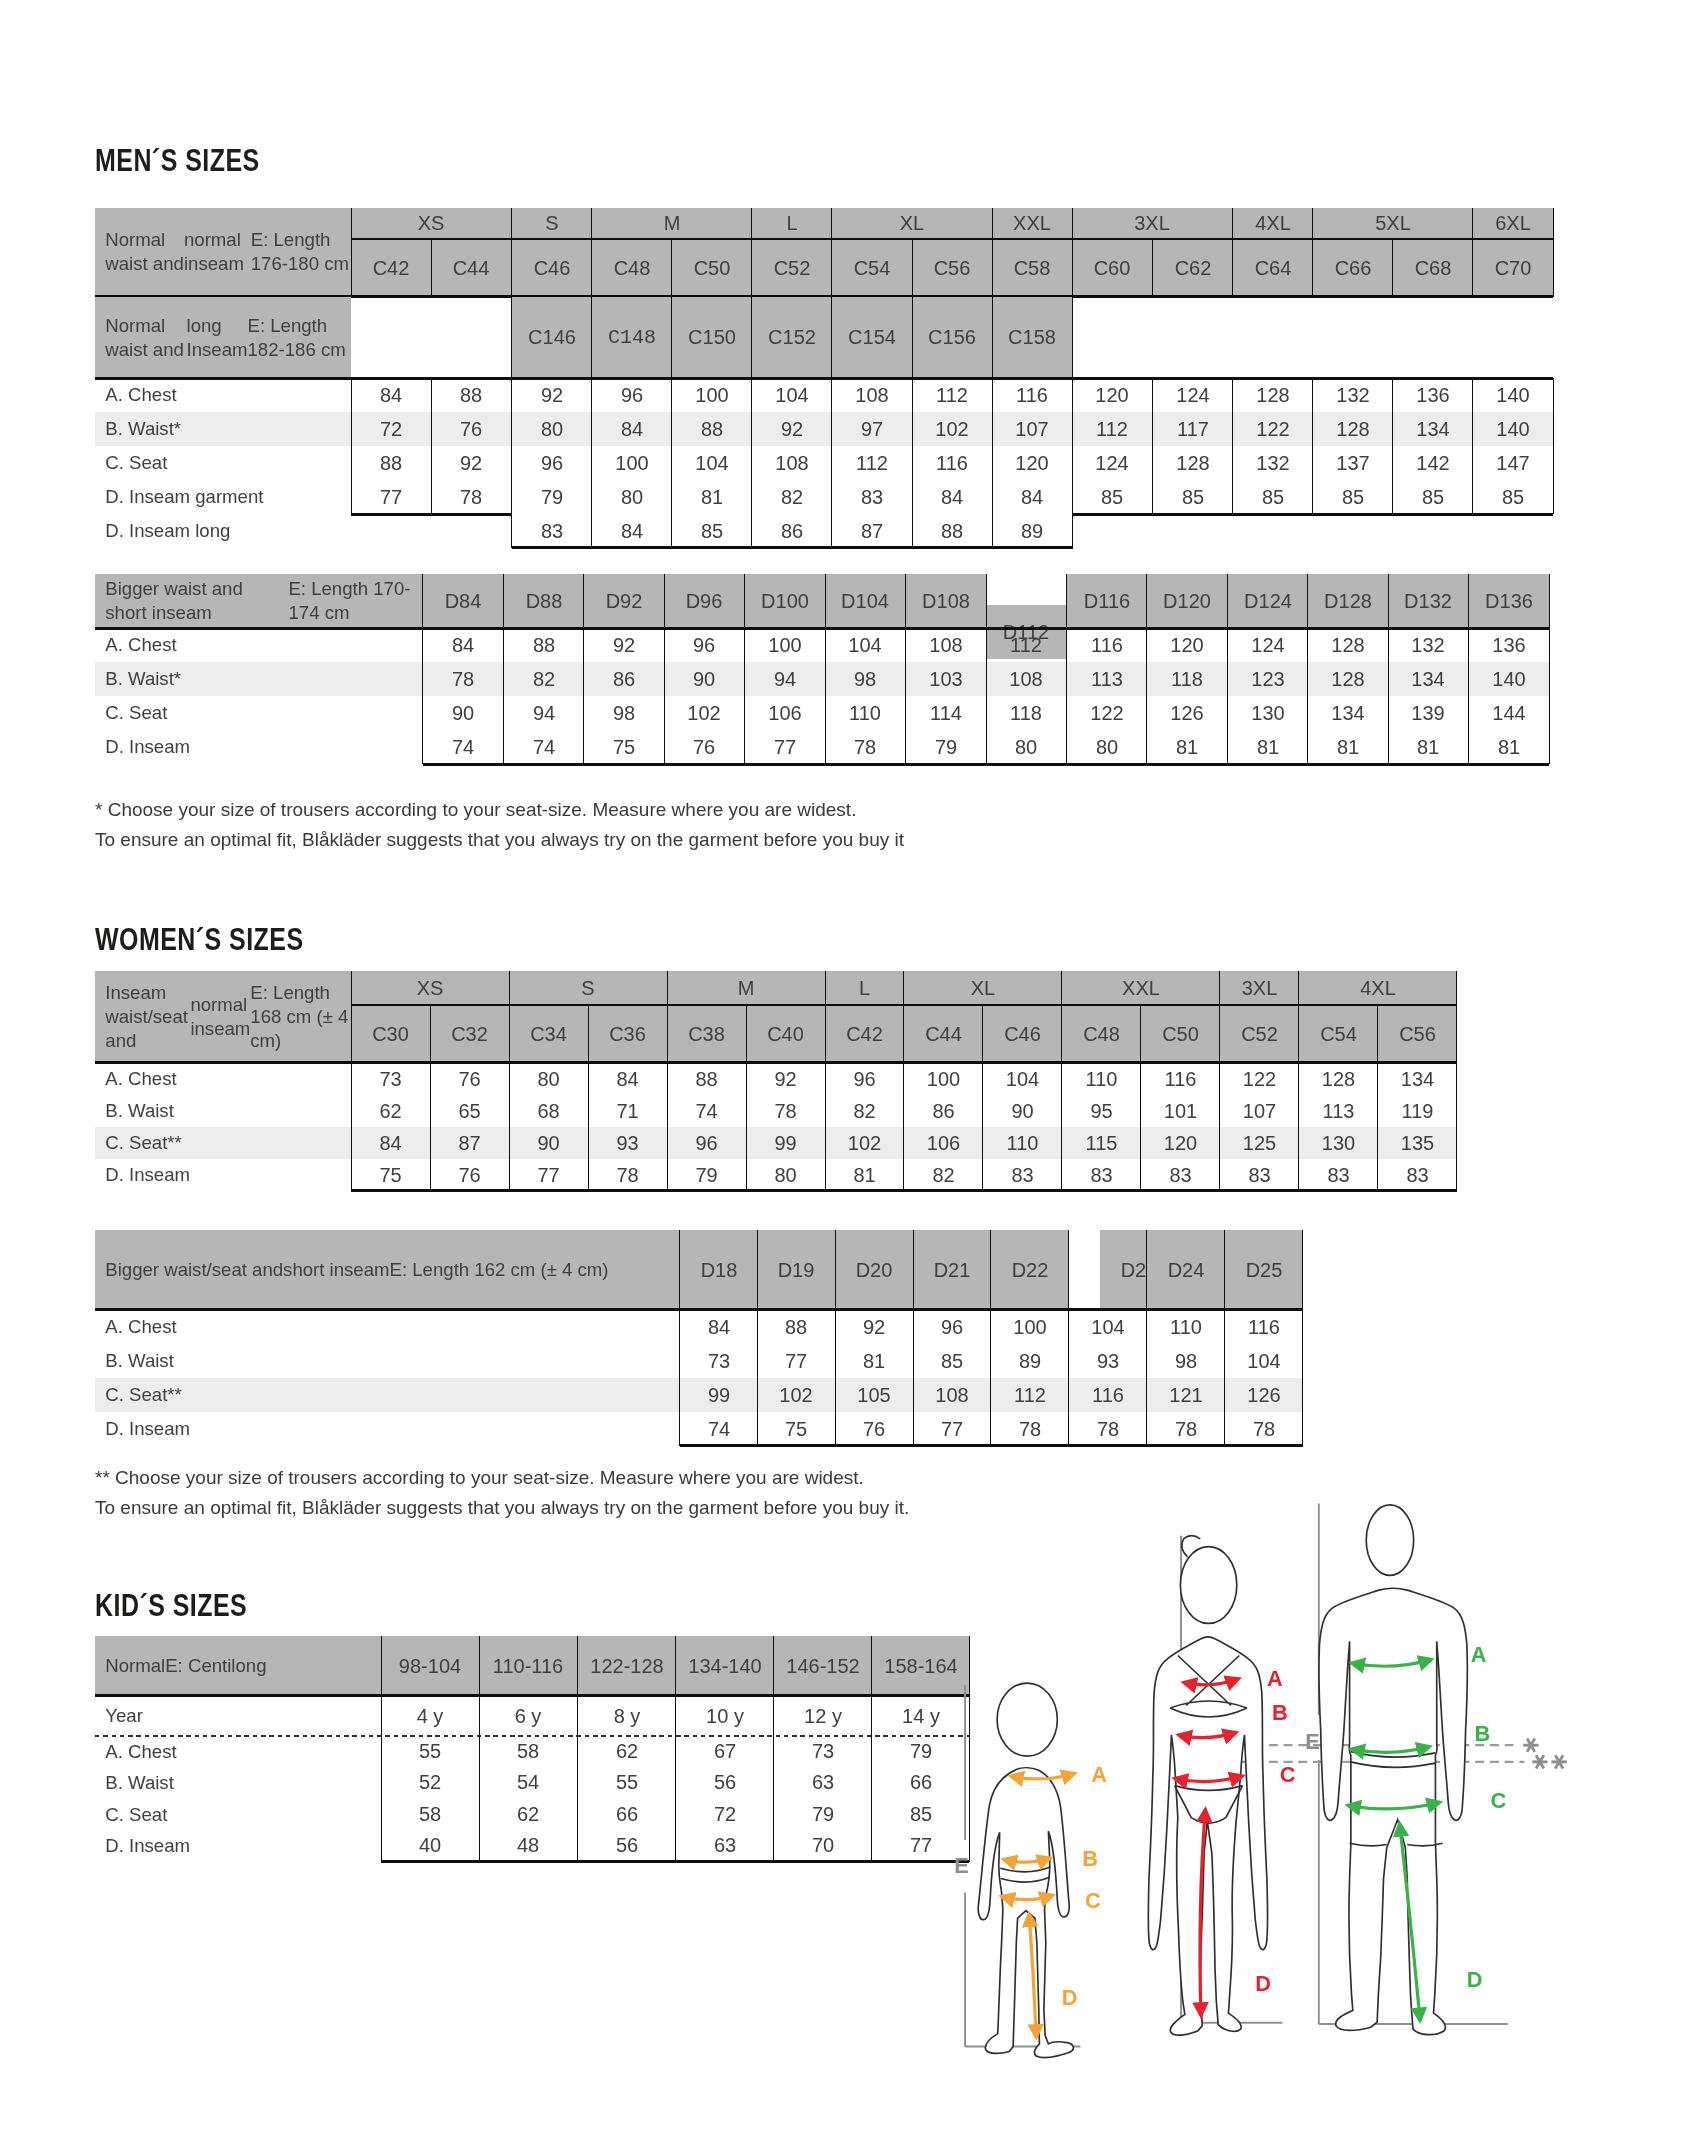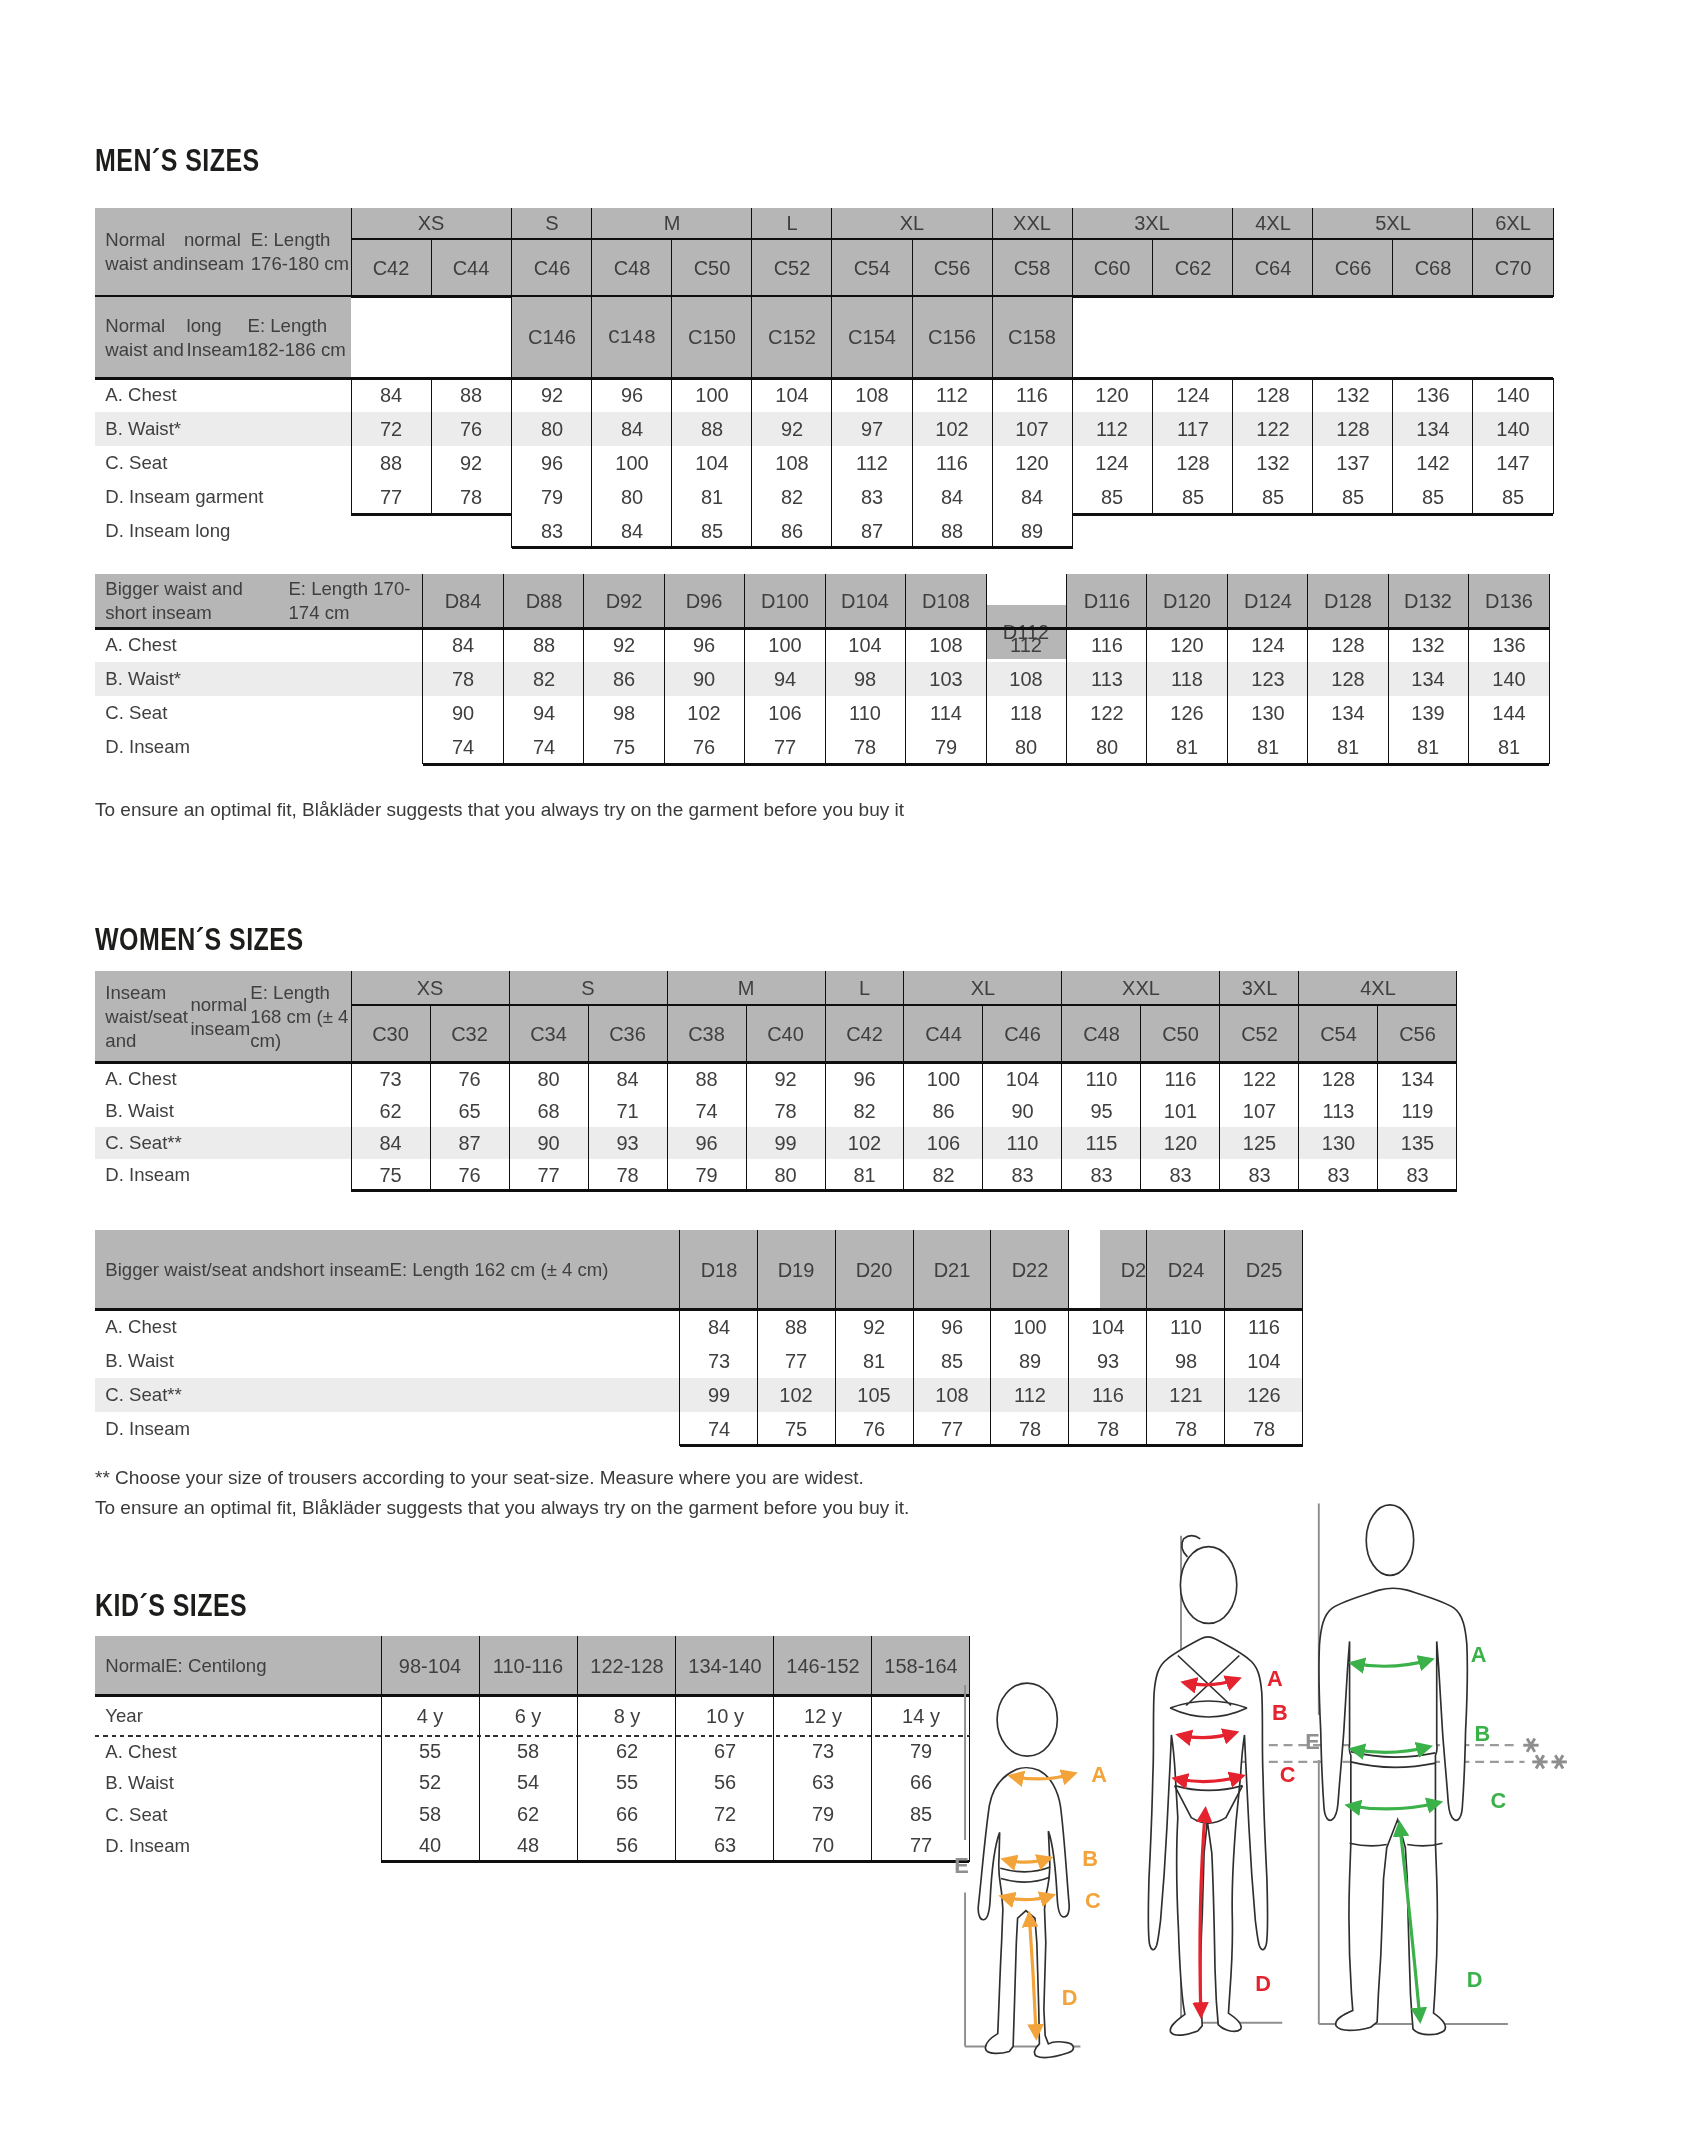--- a/index.html
+++ b/index.html
@@ -23,20 +23,21 @@
   .figlabel{font-size:34px;font-weight:700;}
 </style>
 </head>
 <body>
 
 <div class="abs title" style="left:95px;top:142px;"><span>MEN´S SIZES</span></div>
 <div class="abs title" style="left:95px;top:921px;"><span>WOMEN´S SIZES</span></div>
 <div class="abs title" style="left:95px;top:1587px;"><span>KID´S SIZES</span></div>
 
 <div class="abs footnote" style="left:95px;top:795px;">
+  <div>* Choose your size of trousers according to your seat-size. Measure where you are widest.</div>
   <div>To ensure an optimal fit, Blåkläder suggests that you always try on the garment before you buy it</div>
 </div>
 <div class="abs footnote" style="left:95px;top:1463px;">
   <div>** Choose your size of trousers according to your seat-size. Measure where you are widest.</div>
   <div>To ensure an optimal fit, Blåkläder suggests that you always try on the garment before you buy it.</div>
 </div>
 
 <div id="tbl-mens-normal" class="tbl" style="left: 0px; top: 0px;">
     <div class="cell lbl hdrbg abs" style="left: 95px; top: 208px; width: 256px; height: 88px;">
       <div>Normal waist and</div>

